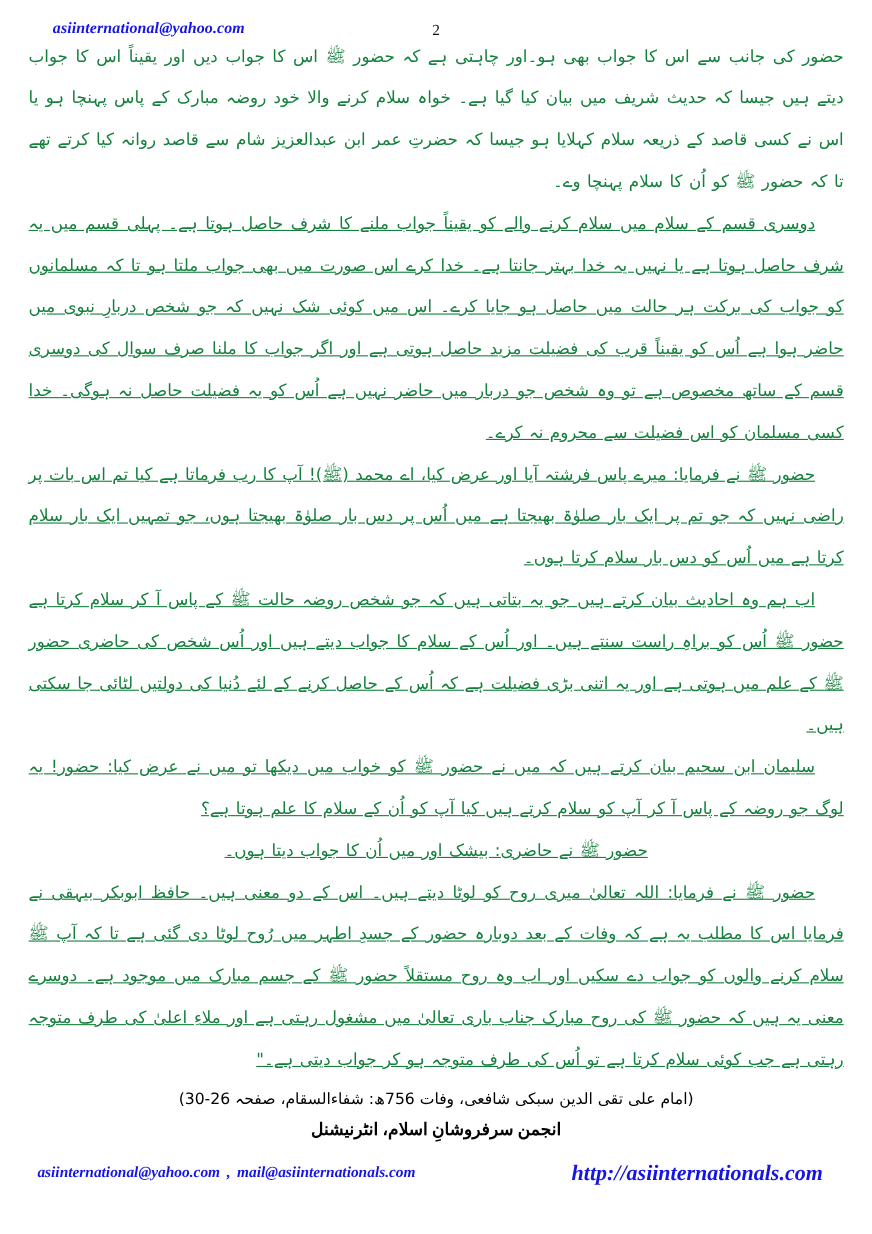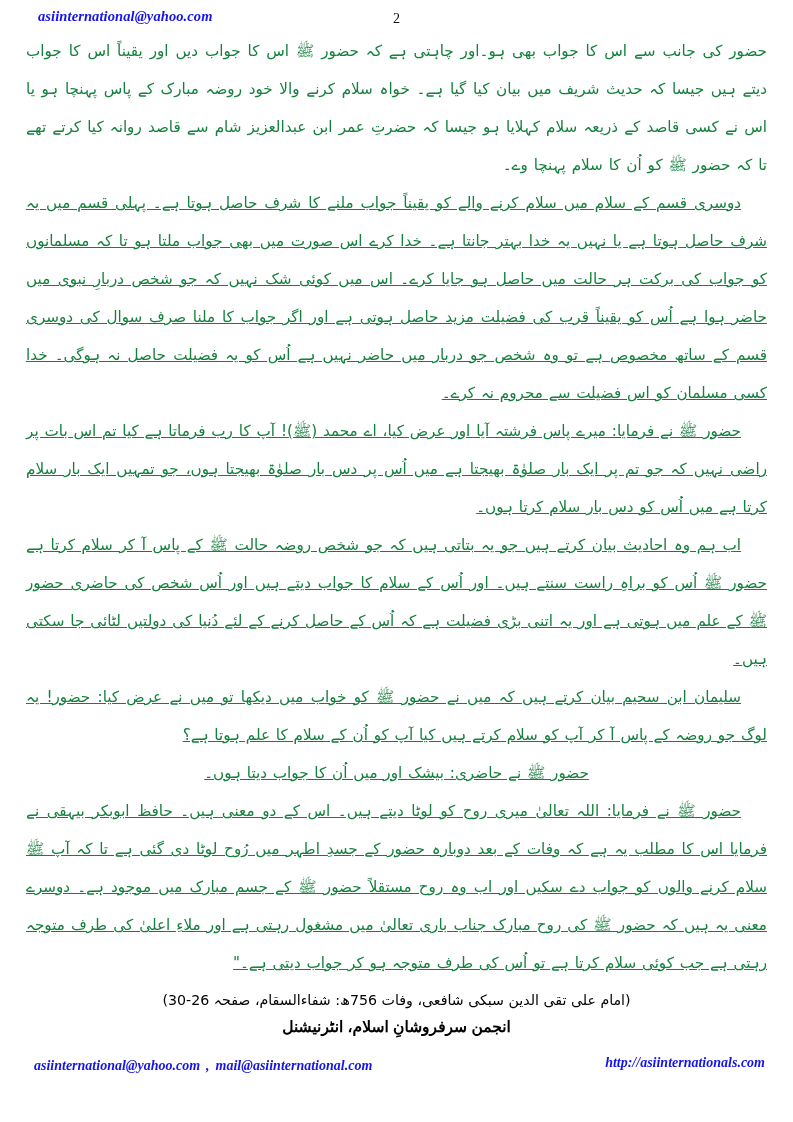--- a/index.html
+++ b/index.html
@@ -14,21 +14,21 @@
     position: relative;
     font-family: "Liberation Serif", "DejaVu Serif", serif;
     overflow: hidden;
   }
 
   .page {
     position: relative;
     width: 793px;
     height: 1122px;
     box-sizing: border-box;
-    padding: 6px;
+    padding: 16px;
     background: #ffffff;
   }
 
   
   .header {
     position: relative;
     height: 34px;
     padding: 4px 24px 0 30px;
   }
   .header-email {
@@ -103,21 +103,21 @@
     position: absolute;
     left: 0;
     right: 0;
     bottom: 18px;
     height: 86px;
   }
   .org-name {
     direction: rtl;
     unicode-bidi: isolate;
     text-align: center;
-    font-family: Liberation Sans, sans-serif;
+    font-family: Liberation Serif, serif;
     font-weight: bold;
     font-size: 15.5px;
     color: #000000;
     margin-bottom: 22px;
     letter-spacing: .2px;
   }
   .footer-links {
     position: relative;
     height: 26px;
     padding: 0 24px;
@@ -133,27 +133,27 @@
     font-size: 14px;
     white-space: nowrap;
   }
   .footer-emails .sep {
     font-style: italic;
     font-weight: bold;
     padding: 0 6px;
   }
   .footer-url {
     position: absolute;
-    right: 28px;
+    right: 45px;
     top: -3px;
     color: #1414e6;
     font-family: "Liberation Serif", "DejaVu Serif", serif;
     font-style: italic;
     font-weight: bold;
-    font-size: 14px;
+    font-size: 20px;
     white-space: nowrap;
   }
 </style>
 </head>
 <body>
 
 <div class="page">
 
   <div class="header">
     <div class="header-email">asiinternational@yahoo.com</div>
@@ -179,19 +179,19 @@
     <p class="para indent">حضور ﷺ نے فرمایا: اللہ تعالیٰ میری روح کو لوٹا دیتے ہیں۔ اس کے دو معنی ہیں۔ حافظ ابوبکر بیہقی نے فرمایا اس کا مطلب یہ ہے کہ وفات کے بعد دوبارہ حضور کے جسدِ اطہر میں رُوح لوٹا دی گئی ہے تا کہ آپ ﷺ سلام کرنے والوں کو جواب دے سکیں اور اب وہ روح مستقلاً حضور ﷺ کے جسم مبارک میں موجود ہے۔ دوسرے معنی یہ ہیں کہ حضور ﷺ کی روح مبارک جناب باری تعالیٰ میں مشغول رہتی ہے اور ملاءِ اعلیٰ کی طرف متوجہ رہتی ہے جب کوئی سلام کرتا ہے تو اُس کی طرف متوجہ ہو کر جواب دیتی ہے۔"</p>
 
     <div class="citation-line">(امام علی تقی الدین سبکی شافعی، وفات 756ھ: شفاءالسقام، صفحہ 26-30)</div>
 
   </div>
 
   <div class="footer">
     <div class="org-name">انجمن سرفروشانِ اسلام، انٹرنیشنل</div>
     <div class="footer-links">
       <div class="footer-emails">
-        <span>asiinternational@yahoo.com</span><span class="sep">,</span><span>mail@asiinternational.com</span>
+        <span>asiinternational@yahoo.com</span><span class="sep">,</span><span>mail@asiinternationals.com</span>
       </div>
       <div class="footer-url">http://asiinternationals.com</div>
     </div>
   </div>
 
 </div>
 
 </body></html>

